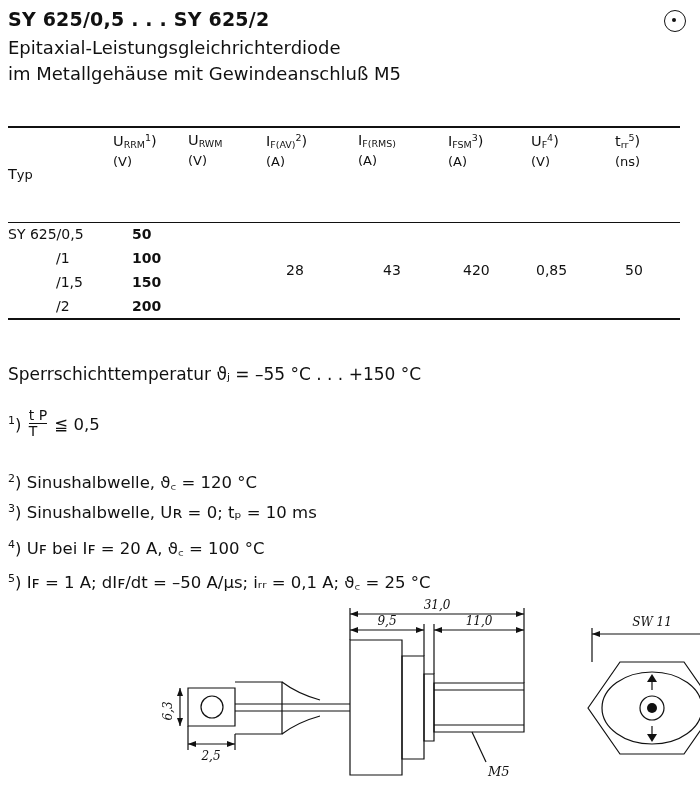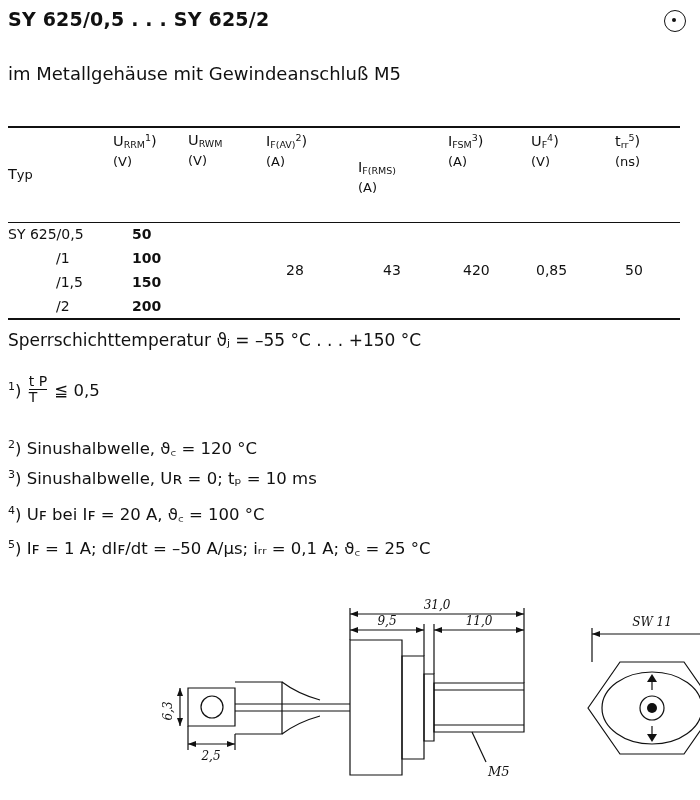--- a/index.html
+++ b/index.html
@@ -47,39 +47,39 @@
   .hdr{position:absolute;top:0;}
   .hdr .h1{font-size:14.5px;white-space:nowrap;}
   .hdr .h2{font-size:13px;white-space:nowrap;margin-top:4px;}
   sub{font-size:9.5px;vertical-align:-2px;}
   sup{font-size:9.5px;vertical-align:5px;}
 
   .col-typ{left:0;top:34px;}
   .col-urrm{left:105px;}
   .col-urwm{left:180px;}
   .col-ifav{left:258px;}
-  .col-ifrms{left:350px;margin-top:27px;}
+  .col-ifrms{left:350px;}
   .col-ifsm{left:440px;}
   .col-uf{left:523px;}
   .col-trr{left:607px;text-align:right;}
 
   .rows{position:absolute;top:94px;left:0;width:672px;font-size:14px;}
   .row{position:relative;height:24px;}
   .r-typ{position:absolute;left:0;white-space:nowrap;}
   .r-typ.ind{left:48px;}
   .r-urrm{position:absolute;left:124px;font-weight:bold;}
   .r-span{position:absolute;top:36px;font-weight:normal;}
   .s-ifav{left:278px;}
   .s-ifrms{left:375px;}
   .s-ifsm{left:455px;}
   .s-uf{left:528px;}
   .s-trr{left:617px;}
 
   
-  .note{position:absolute;left:8px;font-size:16.5px;white-space:nowrap;}
+  .note{position:absolute;left:8px;font-size:16.5px;white-space:nowrap;margin-top:34px;}
   #sperr{top:330px;font-size:17px;}
   #n1{top:376px;}
   #n2{top:436px;}
   #n3{top:468px;}
   #n4{top:502px;}
   #n5{top:536px;}
   .fn{font-size:11px;vertical-align:6px;}
   .frac{display:inline-block;vertical-align:middle;
         font-size:14px;line-height:1.05;margin:0 2px;position:relative;top:-2px;}
   .frac .num{display:block;}
@@ -90,20 +90,21 @@
   svg{display:block;}
   .dimtxt{font-family:"DejaVu Serif", serif;font-style:italic;font-size:12px;fill:#111;}
   .lbl{font-family:"DejaVu Serif", serif;font-style:italic;font-size:13px;fill:#111;}
 </style>
 </head>
 <body>
 
 <div class="page">
 
   <div class="title">SY 625/0,5 . . . SY 625/2</div>
+  <div class="subtitle">Epitaxial-Leistungsgleichrichterdiode</div>
   <div class="subtitle2">im Metallgehäuse mit Gewindeanschluß M5</div>
   <div class="corner-mark"></div>
 
   <div class="rule" id="rule-top"></div>
   <div class="rule thin" id="rule-mid"></div>
   <div class="rule" id="rule-bot"></div>
 
   <div class="tbl">
 
     <div class="hdr col-typ">

